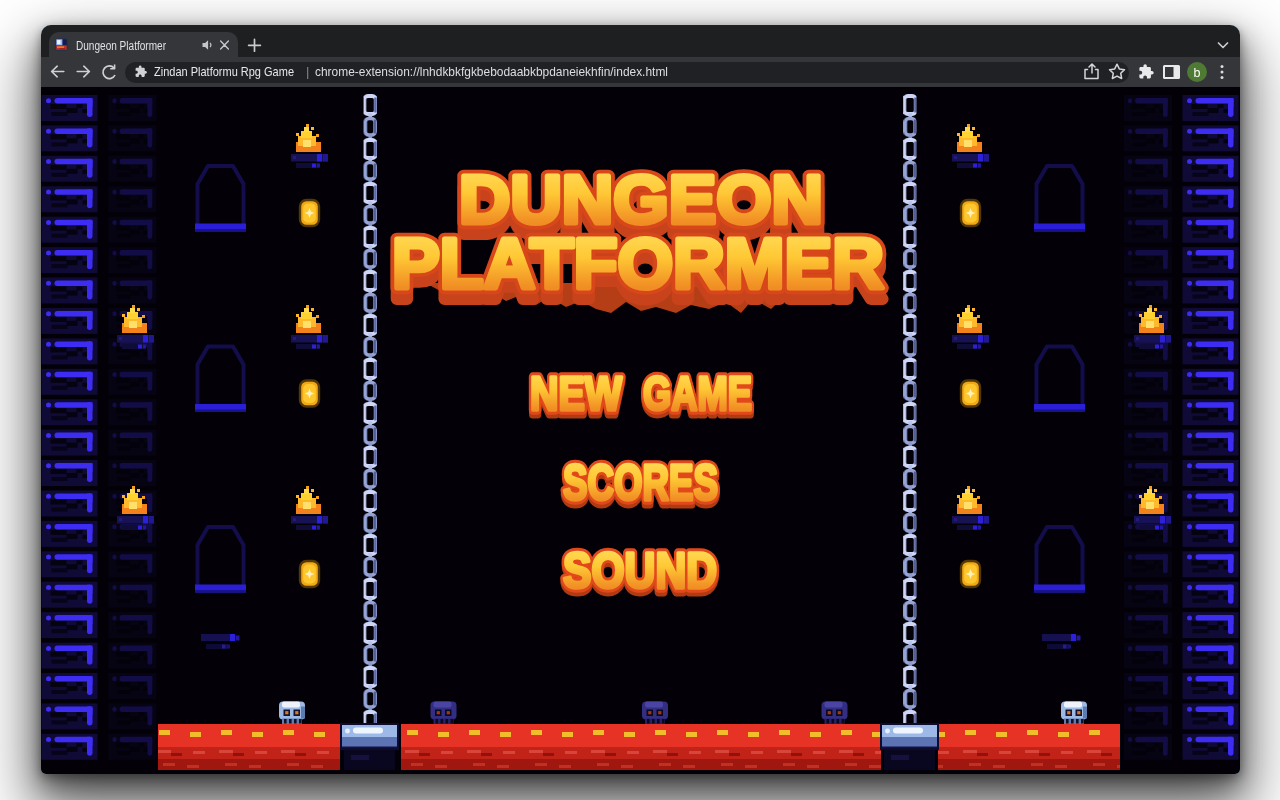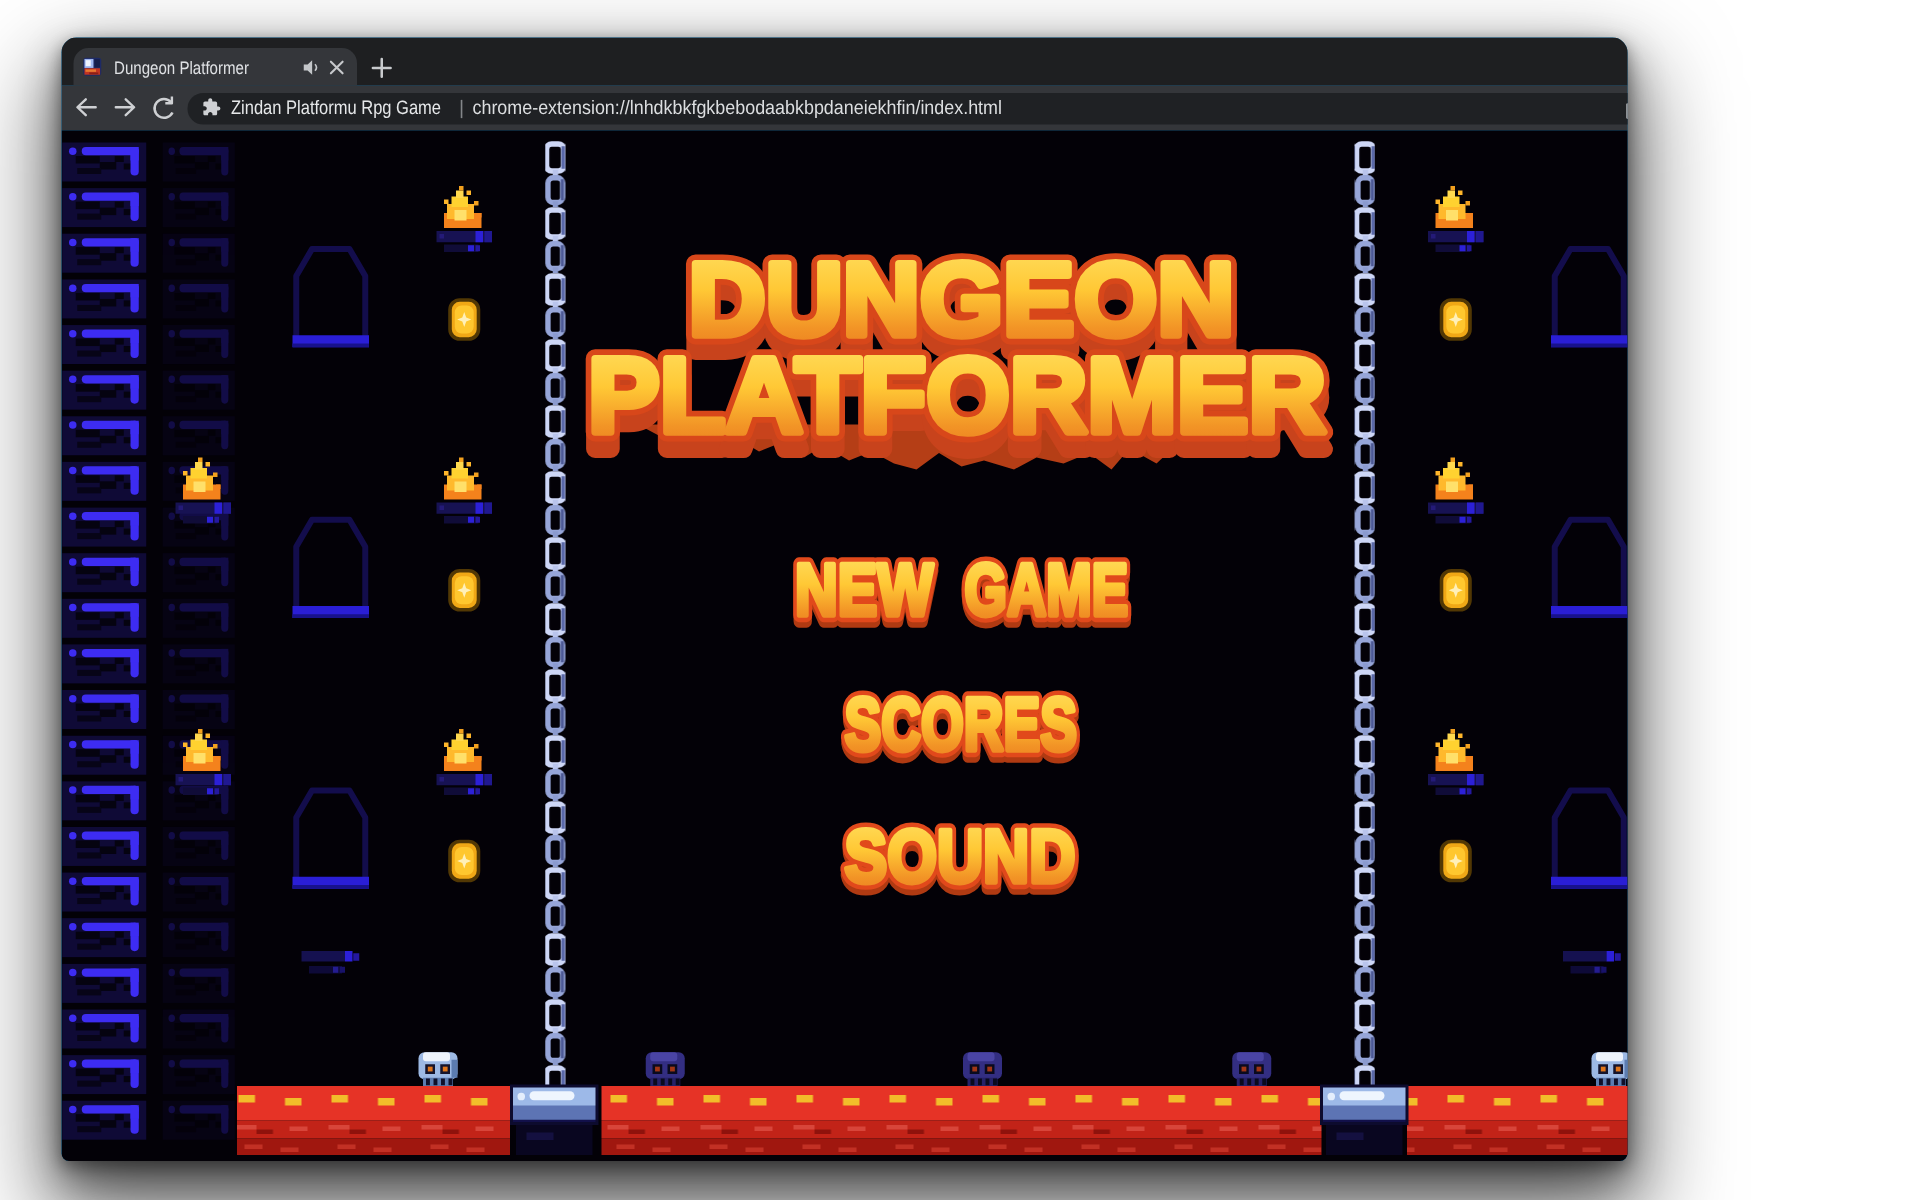--- a/index.html
+++ b/index.html
@@ -1,18 +1,18 @@
 <!DOCTYPE html>
 <html><head>
 <meta charset="utf-8">
 <style>
   html,body{margin:0;padding:0;width:1280px;height:800px;background:#ffffff;overflow:hidden;
     font-family:"Liberation Sans",sans-serif;}
-  #win{position:absolute;left:41px;top:25px;width:1044px;height:749px;
-    border-radius:10px 10px 5px 5px;overflow:hidden;background:#0369a1;
+  #win{position:absolute;left:41px;top:25px;width:1199px;height:749px;
+    border-radius:10px 10px 5px 5px;overflow:hidden;background:#7dd3fc;
     box-shadow:0 30px 60px 10px rgba(0,0,0,.54), 0 12px 26px rgba(0,0,0,.45), 0 3px 10px rgba(0,0,0,.32);}
   #tabs{position:absolute;left:0;top:0;width:1199px;height:32px;background:#1e1f21;}
   #tab{position:absolute;left:8px;top:7px;width:189px;height:25px;background:#34363a;
     border-radius:10px 10px 0 0;}
   #toolbar{position:absolute;left:0;top:32px;width:1199px;height:30px;background:#34363a;}
   #pill{position:absolute;left:84px;top:5px;width:1004px;height:21px;background:#1f2124;border-radius:11px;}
   #chromesvg{position:absolute;left:0;top:0;}
   #game{position:absolute;left:0;top:62px;width:1199px;height:687px;background:#030107;}
 </style>
 </head>

